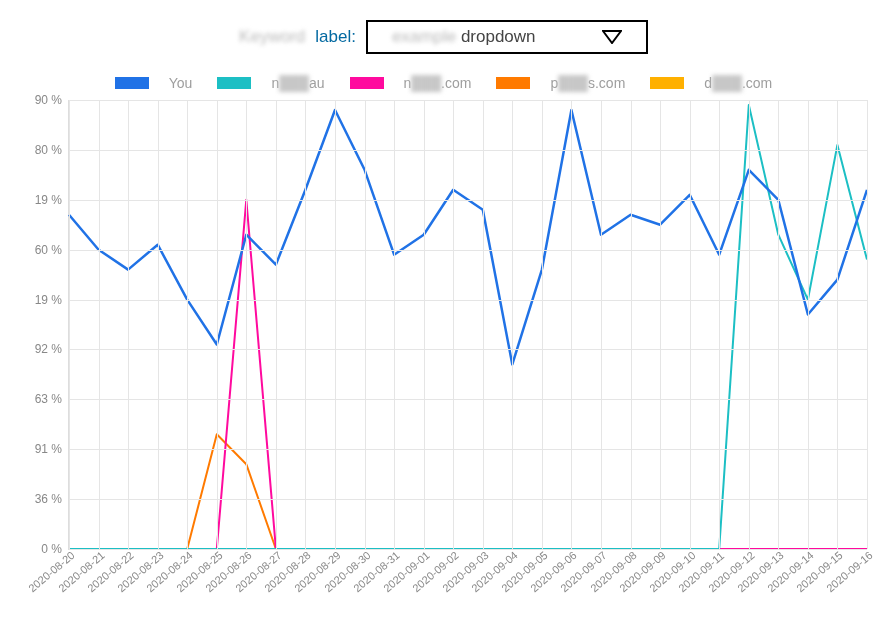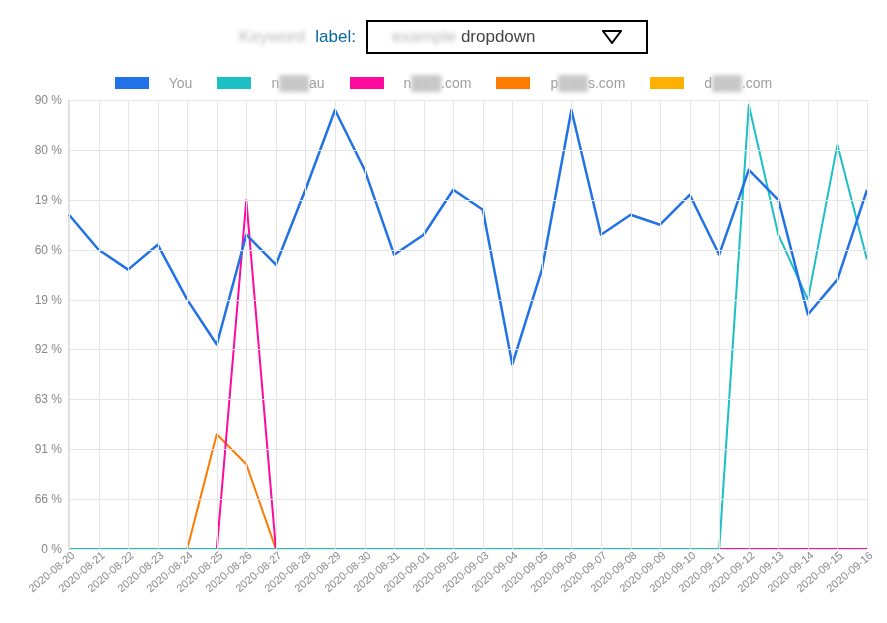--- a/index.html
+++ b/index.html
@@ -263,21 +263,21 @@
         <div class="x-label" style="left: 549.111px; top: 30px;">2020-09-09</div>
         <div class="x-label" style="left: 578.667px; top: 30px;">2020-09-10</div>
         <div class="x-label" style="left: 608.222px; top: 30px;">2020-09-11</div>
         <div class="x-label" style="left: 637.778px; top: 30px;">2020-09-12</div>
         <div class="x-label" style="left: 667.333px; top: 30px;">2020-09-13</div>
         <div class="x-label" style="left: 696.889px; top: 30px;">2020-09-14</div>
         <div class="x-label" style="left: 726.444px; top: 30px;">2020-09-15</div>
         <div class="x-label" style="left: 756px; top: 30px;">2020-09-16</div>
       </div>
   <div class="y-label" style="top: 449px;">0 %</div>
-      <div class="y-label" style="top: 399.111px;">66 %</div>
+      <div class="y-label" style="top: 399.111px;">36 %</div>
       <div class="y-label" style="top: 349.222px;">91 %</div>
       <div class="y-label" style="top: 299.333px;">63 %</div>
       <div class="y-label" style="top: 249.444px;">92 %</div>
       <div class="y-label" style="top: 199.556px;">19 %</div>
       <div class="y-label" style="top: 149.667px;">60 %</div>
       <div class="y-label" style="top: 99.7778px;">19 %</div>
       <div class="y-label" style="top: 49.8889px;">80 %</div>
       <div class="y-label" style="top: 0px;">90 %</div>
     </div>
 

